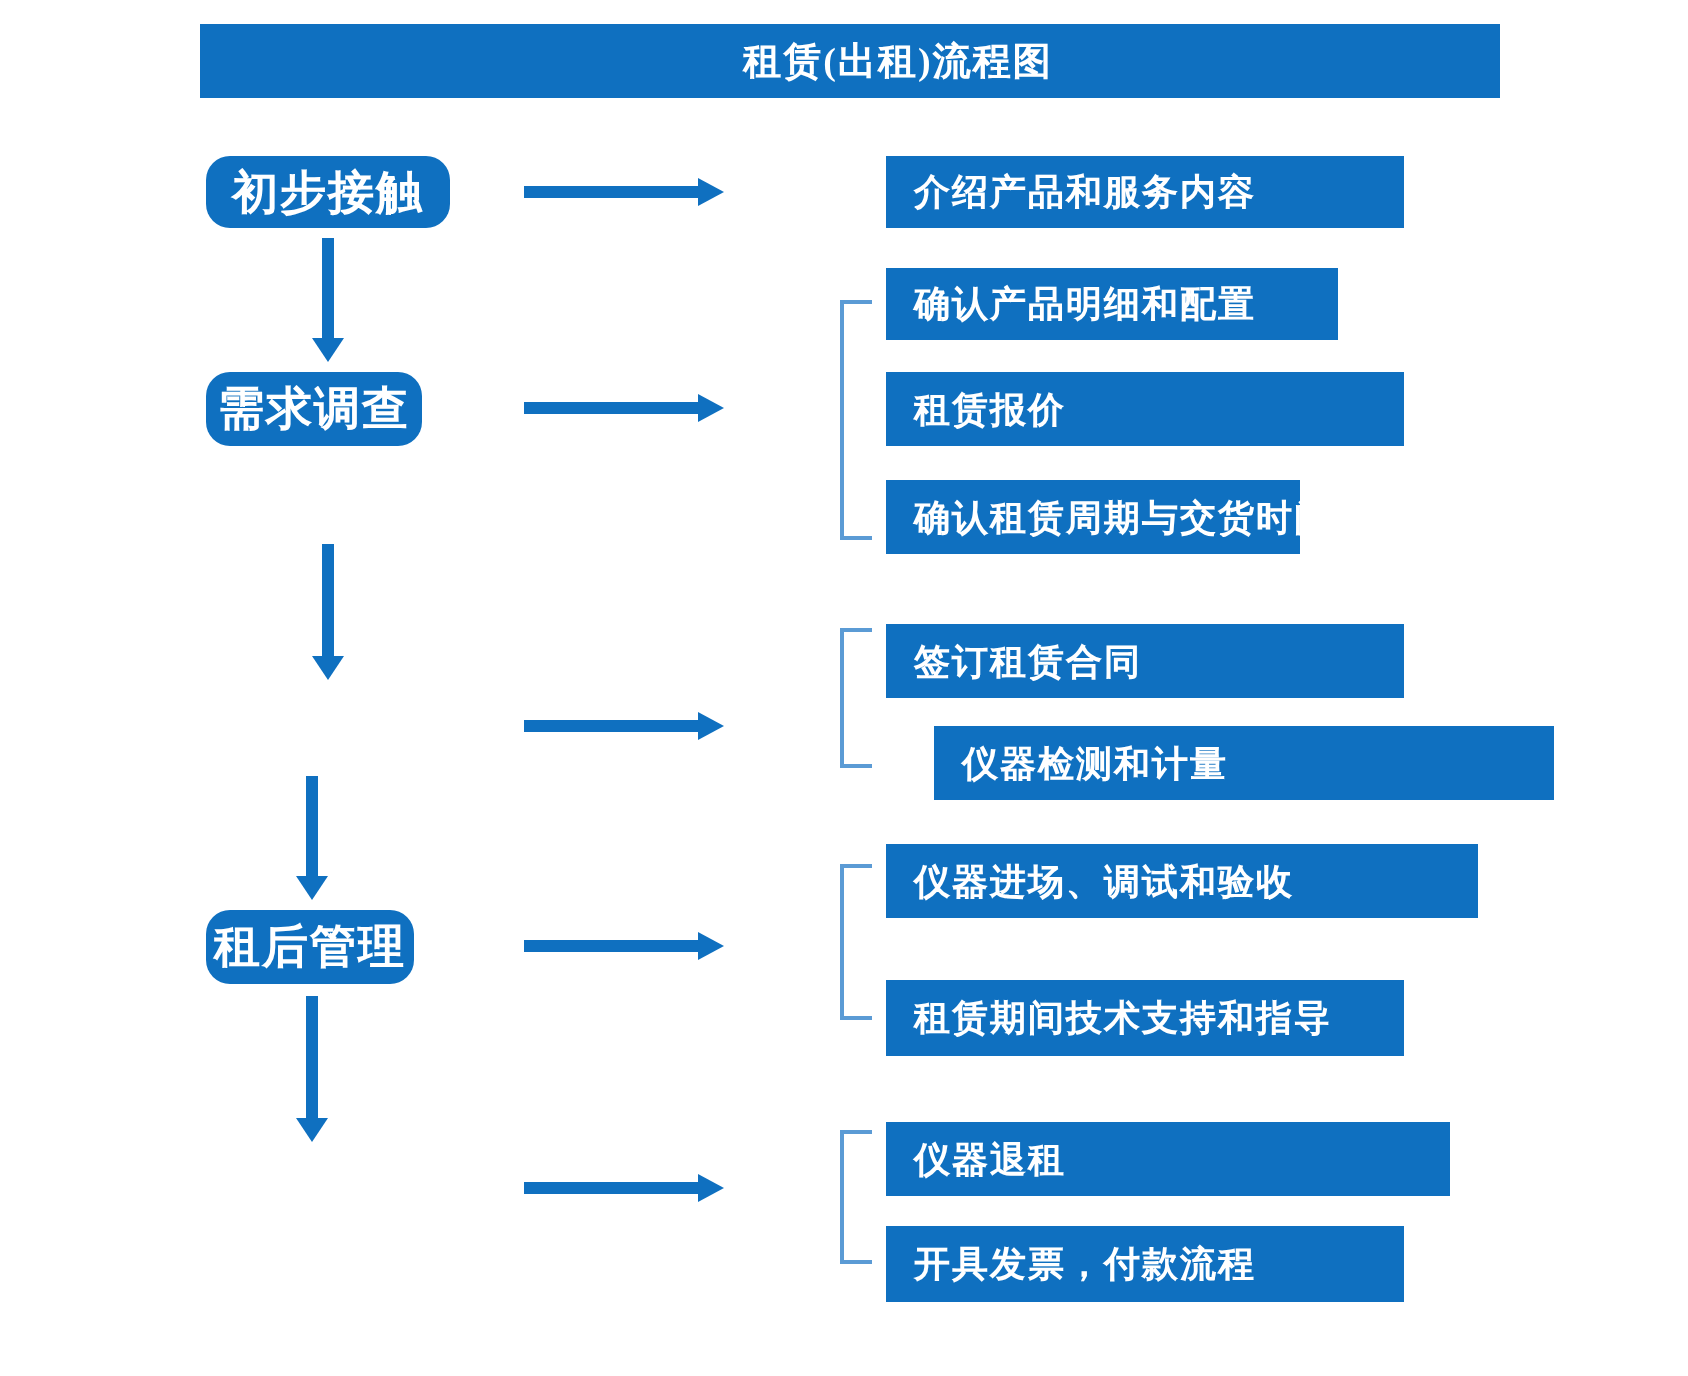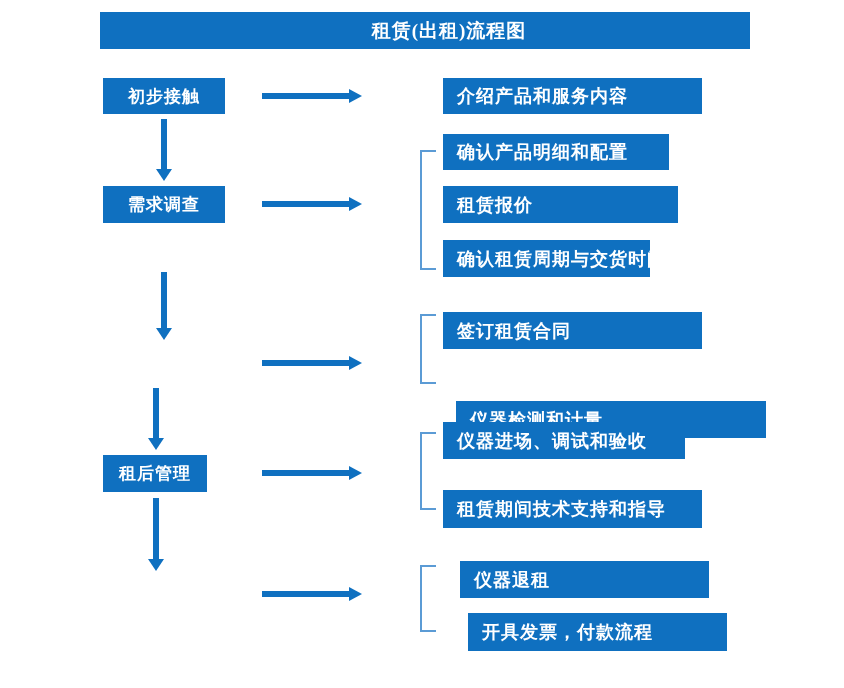--- a/index.html
+++ b/index.html
@@ -29,21 +29,22 @@
     color:#ffffff;
     font-weight:bold;
     display:flex;
     align-items:center;
     justify-content:center;
     font-size:19px;
     letter-spacing:1px;
   }
   .stage-box{
     justify-content:center;
-    font-size:17px;
+    font-size:23px;
+    border-radius:12px;
   }
   .detail-box{
     justify-content:flex-start;
     padding-left:14px;
     font-size:18px;
   }
 
   
   .arrow-right{
     position:absolute;
@@ -93,21 +94,21 @@
 </style>
 </head>
 <body>
 
 <div id="canvas">
 
   <div class="title-bar" style="left:100px;top:12px;width:602px;height:37px;padding-left:48px;">租赁(出租)流程图</div>
 
   <div class="box stage-box" style="left:103px;top:78px;width:122px;height:36px;">初步接触</div>
 
-  <div class="box stage-box" style="left:103px;top:186px;width:122px;height:37px;">需求调查</div>
+  <div class="box stage-box" style="left:103px;top:186px;width:108px;height:37px;">需求调查</div>
 
 
   <div class="box stage-box" style="left:103px;top:455px;width:104px;height:37px;">租后管理</div>
 
 
   <div class="arrow-down" style="left:156px;top:119px;height:62px;">
     <div class="shaft" style="height:50px;"></div>
     <div class="head" style="top:50px;"></div>
   </div>
 
@@ -156,29 +157,29 @@
   <div class="bracket" style="left:420px;top:314px;width:16px;height:70px;"></div>
 
   <div class="bracket" style="left:420px;top:432px;width:16px;height:78px;"></div>
 
   <div class="bracket" style="left:420px;top:565px;width:16px;height:67px;"></div>
 
   <div class="box detail-box" style="left:443px;top:78px;width:259px;height:36px;">介绍产品和服务内容</div>
 
   <div class="box detail-box" style="left:443px;top:134px;width:226px;height:36px;">确认产品明细和配置</div>
 
-  <div class="box detail-box" style="left:443px;top:186px;width:235px;height:37px;">租赁报价</div>
+  <div class="box detail-box" style="left:443px;top:186px;width:259px;height:37px;">租赁报价</div>
 
   <div class="box detail-box" style="left:443px;top:240px;width:207px;height:37px;">确认租赁周期与交货时间</div>
 
   <div class="box detail-box" style="left:443px;top:312px;width:259px;height:37px;">签订租赁合同</div>
 
-  <div class="box detail-box" style="left:456px;top:363px;width:310px;height:37px;margin-top:38px;">仪器检测和计量</div>
+  <div class="box detail-box" style="left:467px;top:363px;width:310px;height:37px;">仪器检测和计量</div>
 
-  <div class="box detail-box" style="left:443px;top:422px;width:242px;height:37px;">仪器进场、调试和验收</div>
+  <div class="box detail-box" style="left:443px;top:422px;width:296px;height:37px;">仪器进场、调试和验收</div>
 
   <div class="box detail-box" style="left:443px;top:490px;width:259px;height:38px;">租赁期间技术支持和指导</div>
 
-  <div class="box detail-box" style="left:460px;top:561px;width:249px;height:37px;">仪器退租</div>
+  <div class="box detail-box" style="left:443px;top:561px;width:282px;height:37px;">仪器退租</div>
 
-  <div class="box detail-box" style="left:443px;top:613px;width:259px;height:38px;margin-left:25px;">开具发票，付款流程</div>
+  <div class="box detail-box" style="left:443px;top:613px;width:259px;height:38px;">开具发票，付款流程</div>
 
 </div>
 
 </body></html>

